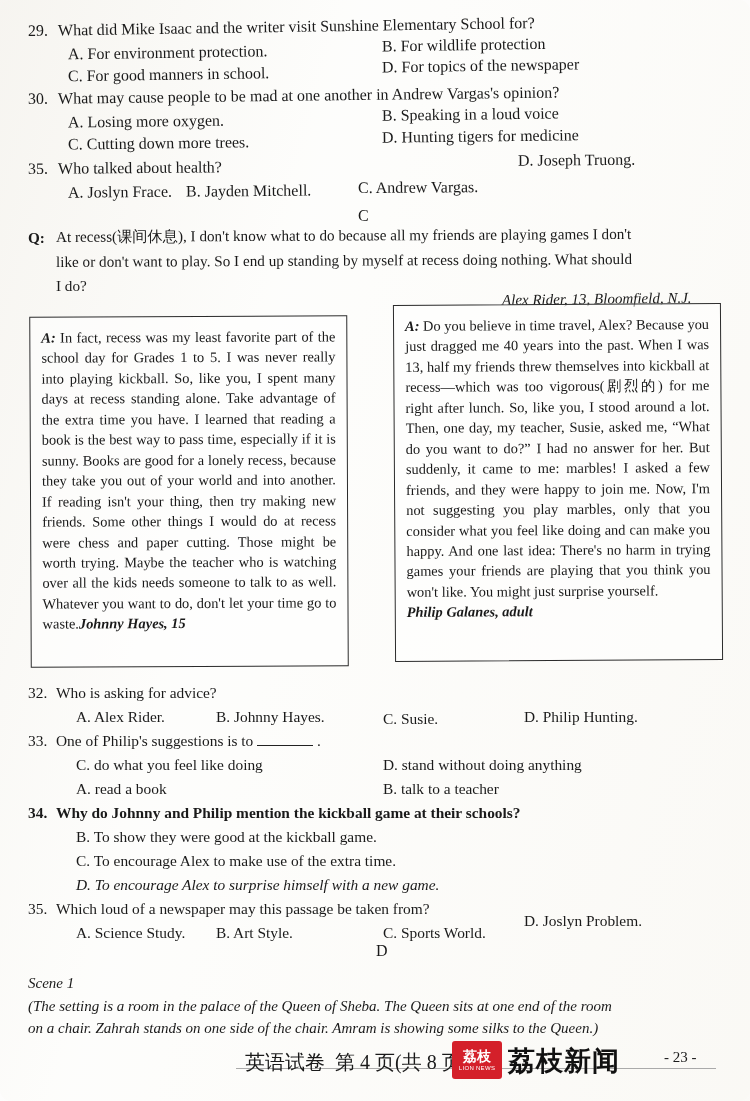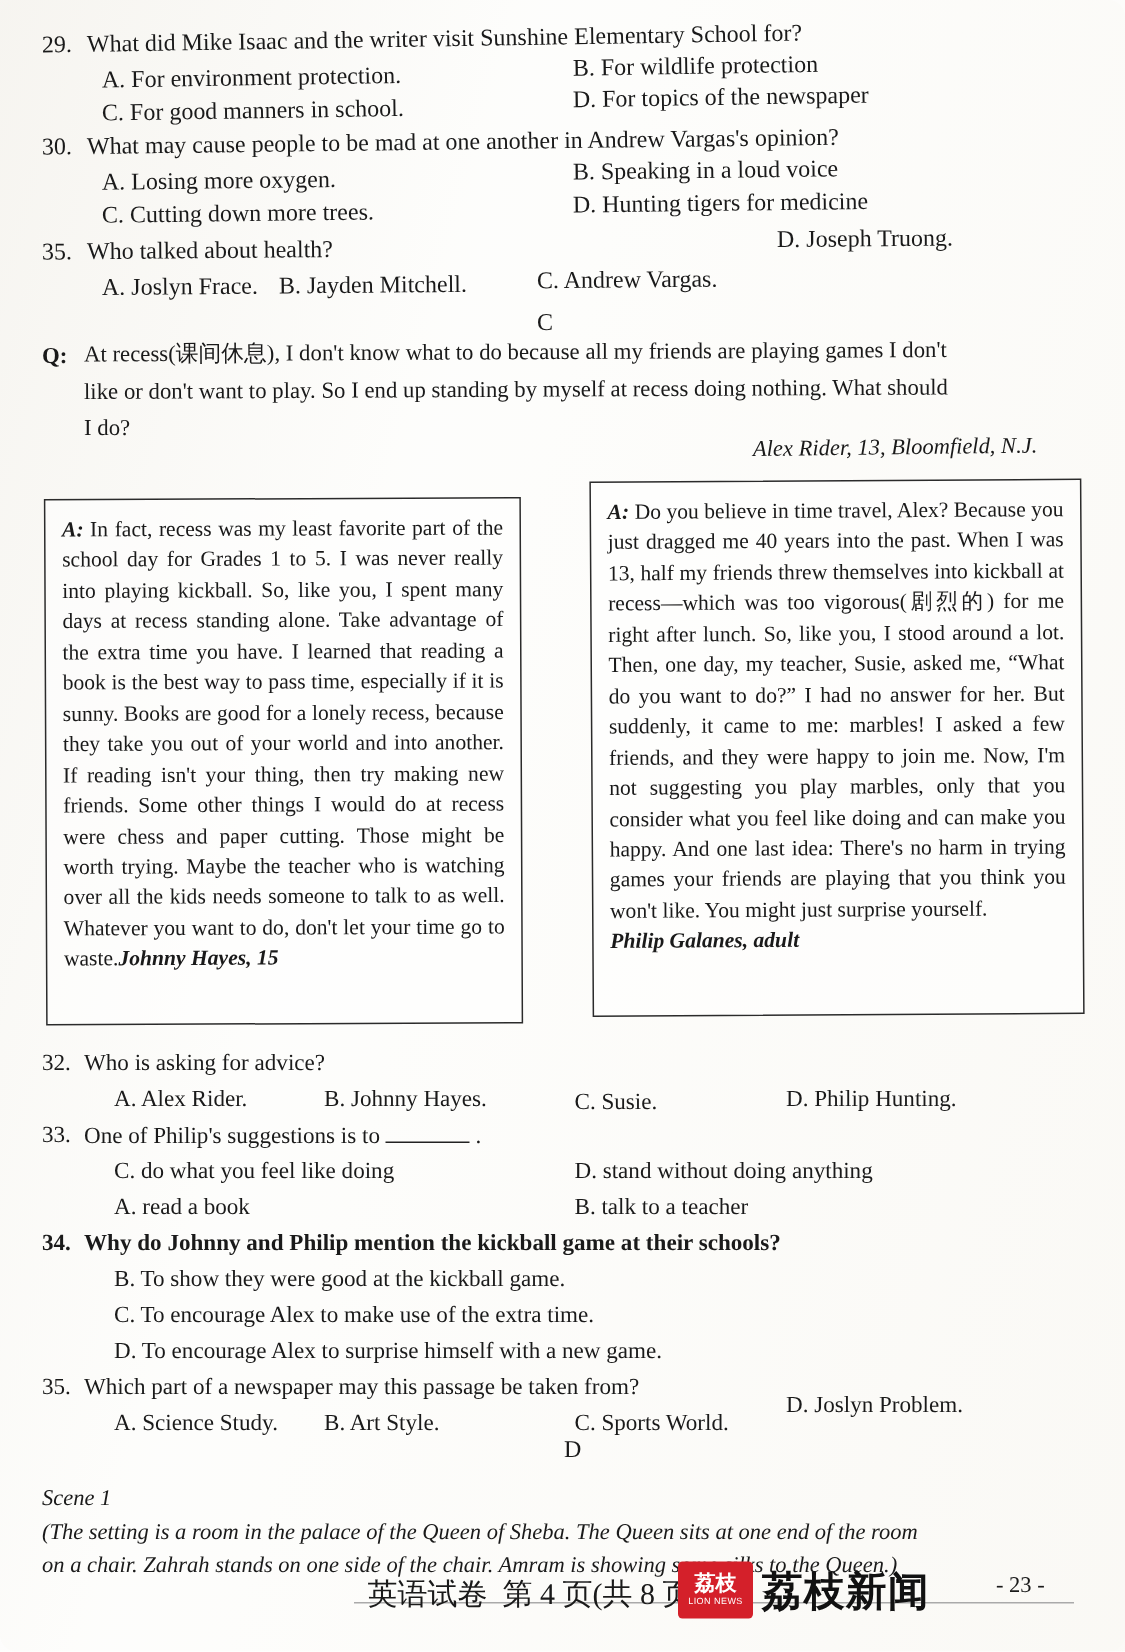--- a/index.html
+++ b/index.html
@@ -80,21 +80,21 @@
   .attrib-top {
     position: absolute;
     font-style: italic;
     font-size: 15px;
     white-space: nowrap;
   }
 
   
   .answers {
     position: relative;
-    margin-top: 20px;
+    margin-top: 4px;
     height: 360px;
   }
   .abox {
     position: absolute;
     border: 1px solid #2b2b2b;
     padding: 10px 11px 9px 11px;
     box-sizing: border-box;
     font-size: 14.4px;
     line-height: 1.42;
     text-align: justify;
@@ -325,27 +325,27 @@
       <div class="lrow" style="height:24px;font-weight:bold;">
         <span class="t" style="left:0;top:0">34.</span>
         <span class="t" style="left:28px;top:0">Why do Johnny and Philip mention the kickball game at their schools?</span>
       </div>
       <div class="lrow" style="height:24px;text-align:center;">
         <span class="t" style="left:48px;top:0">B. To show they were good at the kickball game.</span>
       </div>
       <div class="lrow" style="height:24px;">
         <span class="t" style="left:48px;top:0">C. To encourage Alex to make use of the extra time.</span>
       </div>
-      <div class="lrow" style="height:24px;">
+      <div class="lrow" style="height:24px;font-style:italic;">
         <span class="t" style="left:48px;top:0">D. To encourage Alex to surprise himself with a new game.</span>
       </div>
 
       <div class="lrow" style="height:24px;">
         <span class="t" style="left:0;top:0">35.</span>
-        <span class="t" style="left:28px;top:0">Which part of a newspaper may this passage be taken from?</span>
+        <span class="t" style="left:28px;top:0">Which loud of a newspaper may this passage be taken from?</span>
       </div>
       <div class="lrow" style="height:24px;">
         <span class="t" style="left:48px;top:0">A. Science Study.</span>
         <span class="t" style="left:188px;top:0">B. Art Style.</span>
         <span class="t" style="left:355px;top:0">C. Sports World.</span>
         <span class="t" style="left:496px;top:-12px">D. Joslyn Problem.</span>
       </div>
       <div class="lrow" style="height:14px;">
         <span class="mark-d" style="left:348px;top:-6px">D</span>
       </div>

